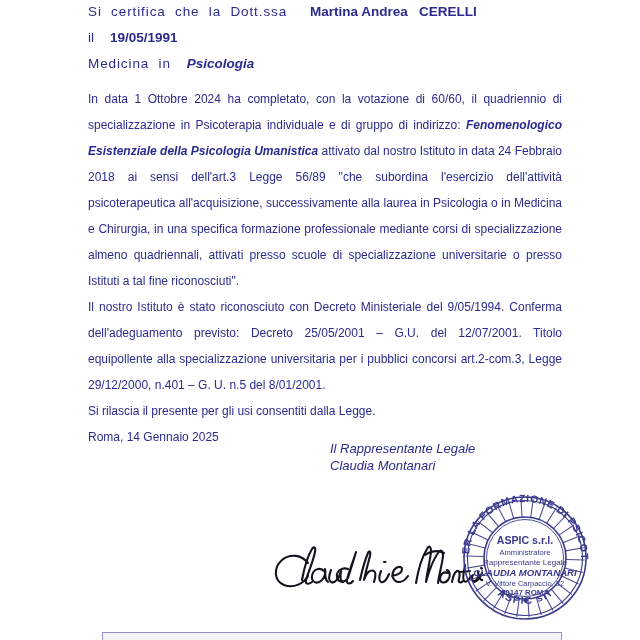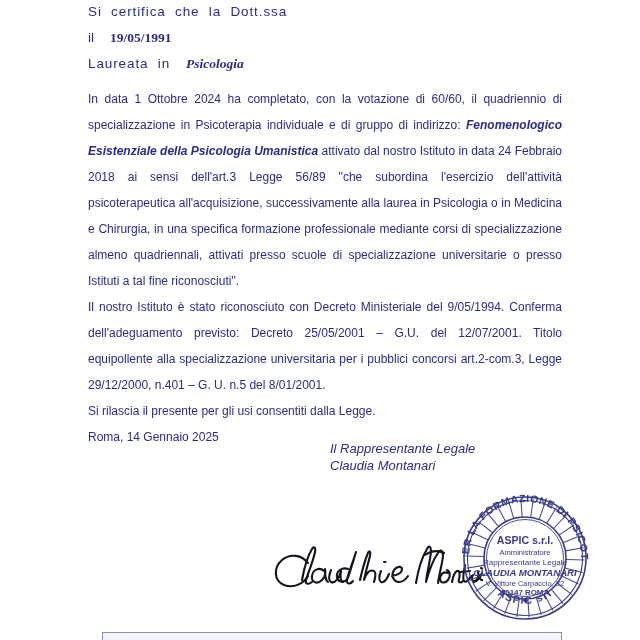--- a/index.html
+++ b/index.html
@@ -39,21 +39,21 @@
     font-size: 13.5px;
     white-space: pre;
   }
   .hdr-label {
     letter-spacing: 0.9px;
   }
   .hdr-col-a { width: 222px; display: flex; align-items: flex-end; white-space: pre; }
   .b { font-weight: bold; }
   .bi { font-weight: bold; font-style: italic; text-align: right; }
   .sp-l2 { margin-left: 10px; }
-  .sp-l3 { margin-left: 16px; font-family: Liberation Serif, serif; }
+  .sp-l3 { margin-left: 16px; }
 
   
   .para {
     font-size: 12px;
     line-height: 26px;
     text-align: justify;
     text-justify: inter-word;
     margin: 0;
   }
   .para.first { margin-top: 4px; }
@@ -119,29 +119,30 @@
 <body>
 
 <div class="page">
 
   <div class="content">
 
     <div class="hdr-row">
       <span class="hdr-col-a">
         <span class="hdr-label">Si  certifica  che  la  Dott.ssa</span>
       </span>
+      <span class="b">Martina Andrea   CERELLI</span>
     </div>
 
     <div class="hdr-row">
       <span>il</span>
       <span class="b sp-l3">19/05/1991</span>
     </div>
 
     <div class="hdr-row">
-      <span class="hdr-label">Laureata  in</span>
+      <span class="hdr-label">Medicina  in</span>
       <span class="bi sp-l3">Psicologia</span>
     </div>
 
     <p class="para first"><span>In data 1 Ottobre 2024 ha completato, con la votazione di 60/60, il quadriennio di specializzazione in Psicoterapia individuale e di gruppo di indirizzo: </span><b class="bi">Fenomenologico Esistenziale della Psicologia Umanistica</b><span> attivato dal nostro Istituto in data 24 Febbraio 2018 ai sensi dell'art.3 Legge 56/89 "che subordina l'esercizio dell'attività psicoterapeutica all'acquisizione, successivamente alla laurea in Psicologia o in Medicina e Chirurgia, in una specifica formazione professionale mediante corsi di specializzazione almeno quadriennali, attivati presso scuole di specializzazione universitarie o presso Istituti a tal fine riconosciuti".</span></p>
 
     <p class="para">Il nostro Istituto è stato riconosciuto con Decreto Ministeriale del 9/05/1994. Conferma dell'adeguamento previsto: Decreto 25/05/2001 – G.U. del 12/07/2001. Titolo equipollente alla specializzazione universitaria per i pubblici concorsi art.2-com.3, Legge 29/12/2000, n.401 – G. U. n.5 del 8/01/2001.</p>
 
     <p class="para-nj">Si rilascia il presente per gli usi consentiti dalla Legge.</p>
 
     <p class="para-nj">Roma, 14 Gennaio 2025</p>

